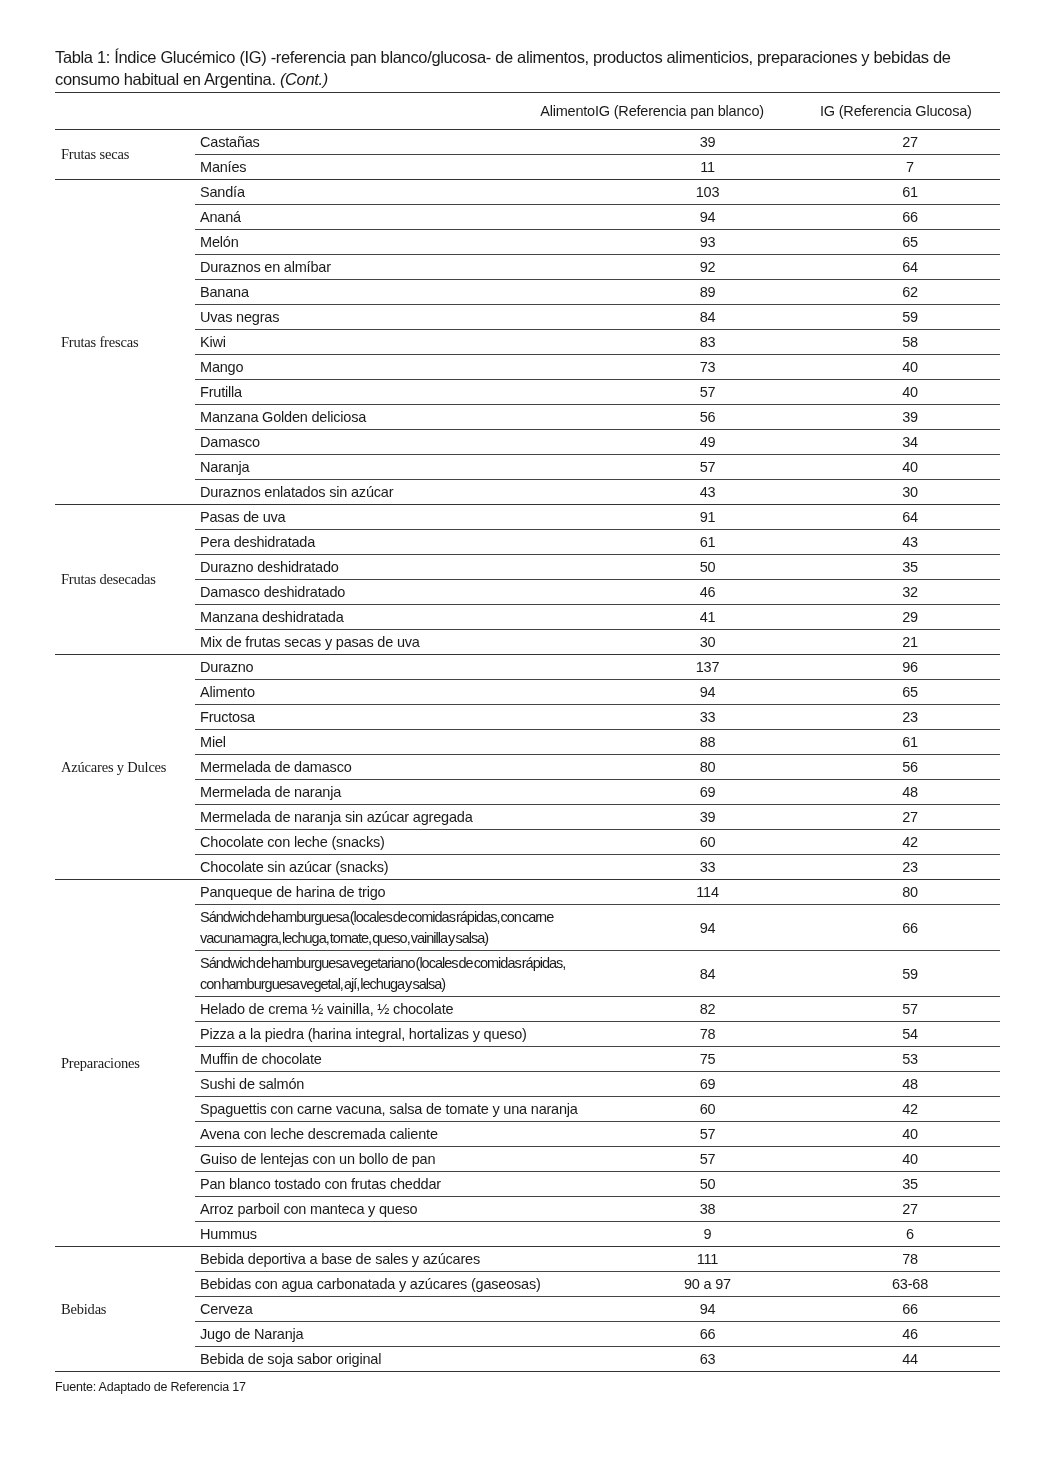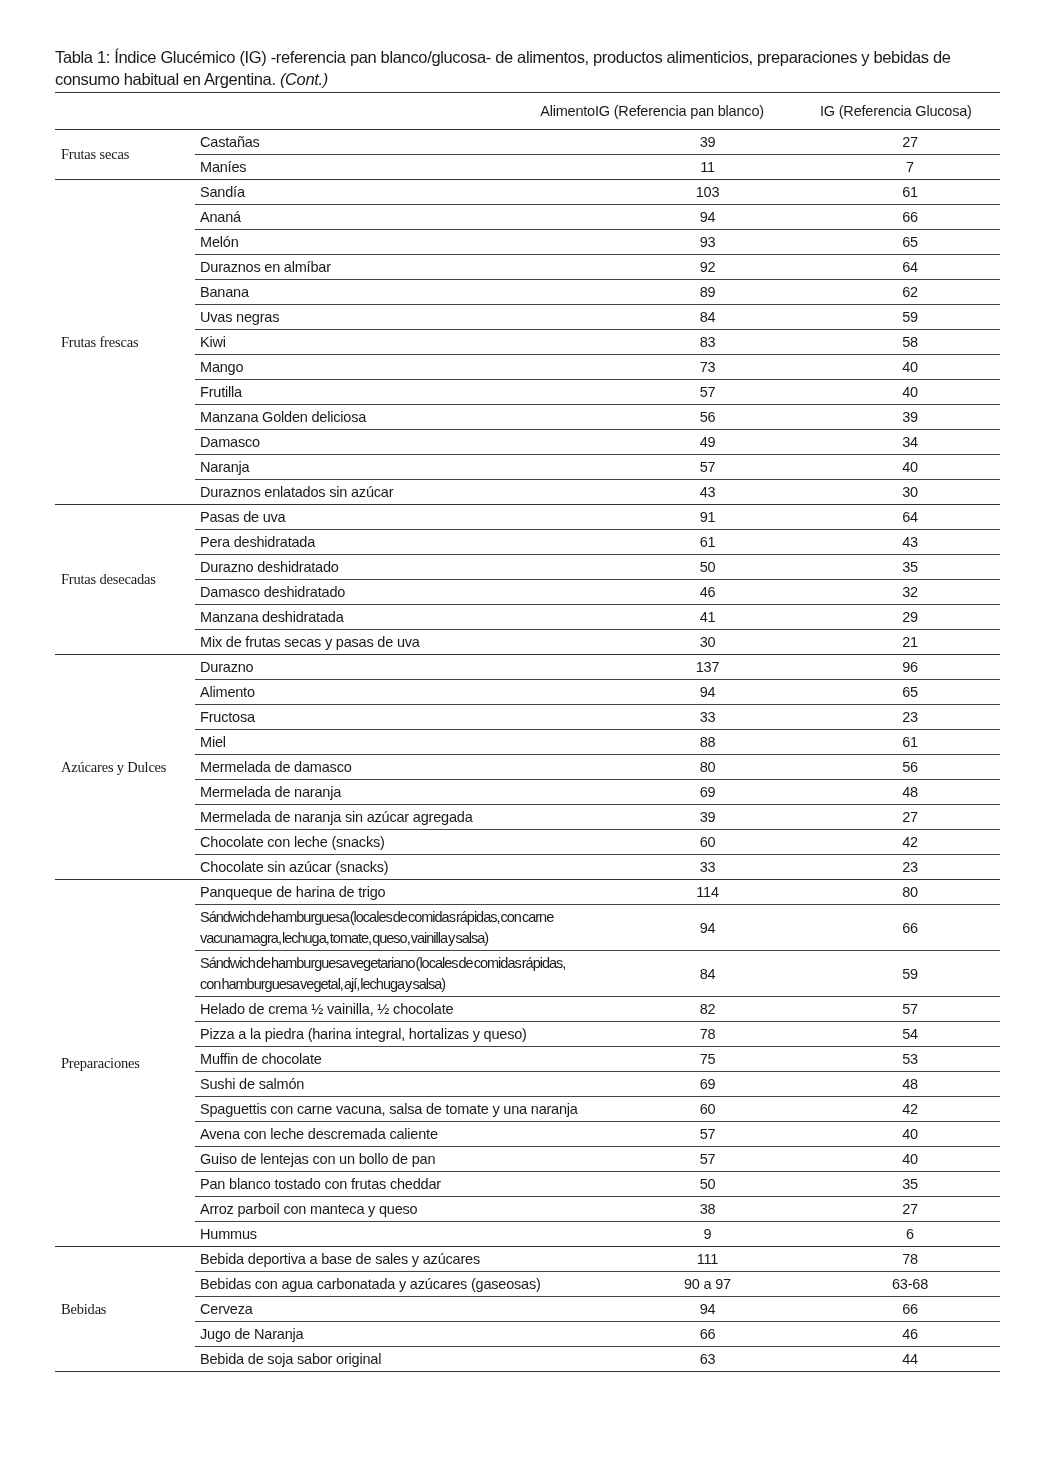--- a/index.html
+++ b/index.html
@@ -300,13 +300,14 @@
           <td class="num">46</td>
         </tr>
         <tr class="item group-end">
           <td class="food">Bebida de soja sabor original</td>
           <td class="num">63</td>
           <td class="num">44</td>
         </tr>
       </tbody>
   </table>
 
+  <div class="source">Fuente: Adaptado de Referencia 17</div>
 </div>
 
 </body></html>

